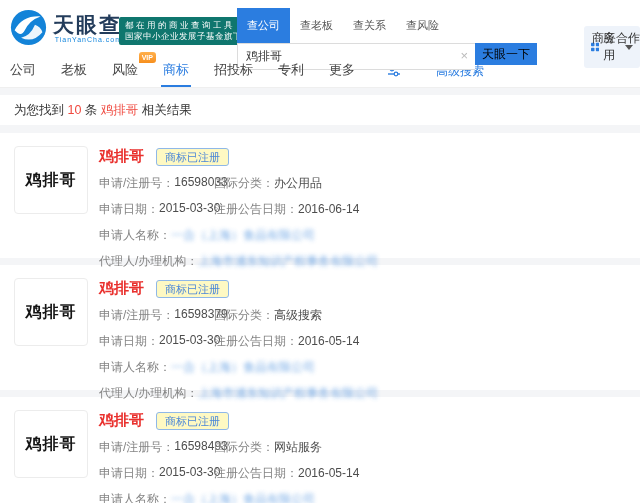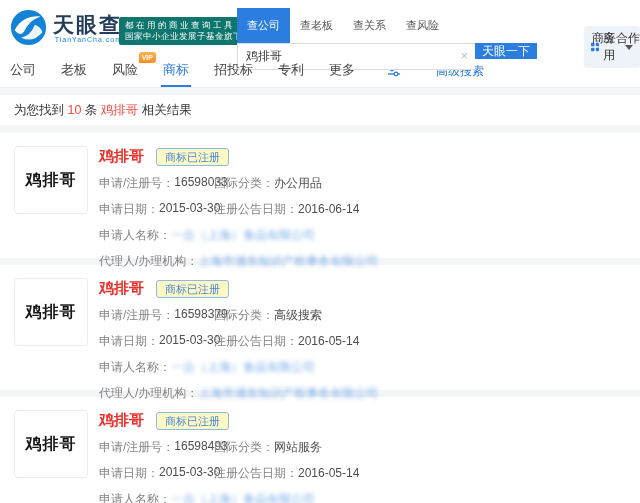--- a/index.html
+++ b/index.html
@@ -21,21 +21,21 @@
 
   .search { position:absolute; left:237px; top:8px; width:300px; }
   .search-tabs { display:flex; font-size:11px; color:#555; }
   .search-tab { padding:10px 10px; cursor:pointer; }
   .search-tab.active { background:#2b7de0; color:#fff; }
   .search-row { display:flex; }
   .search-box { position:relative; flex:1; }
   .search-input { width:100%; height:27px; border:1px solid #dcdcdc; border-right:none;
                   font-size:12px; color:#333; padding:0 22px 0 8px; outline:none; }
   .clear-x { position:absolute; right:7px; top:6px; color:#bbb; font-size:13px; cursor:pointer; line-height:14px; }
-  .search-btn { width:62px; height:16px; background:#2b7de0; color:#ffffff; border:none;
+  .search-btn { width:62px; height:22px; background:#2b7de0; color:#000000; border:none;
                 font-size:12px; cursor:pointer; }
 
   .apps { position:absolute; left:538px; top:26px; background:#eef3fa; border-radius:3px;
           padding:4px 7px; display:flex; align-items:center; font-size:12px; color:#333; cursor:pointer;margin-left:46px; }
   .apps svg { margin-right:4px; }
   .caret { width:0; height:0; border-left:4px solid transparent; border-right:4px solid transparent;
            border-top:5px solid #555; margin-left:5px; }
   .biz { position:absolute; left:592px; top:30px; font-size:12px; color:#333; cursor:pointer; white-space:nowrap; }
 
   

